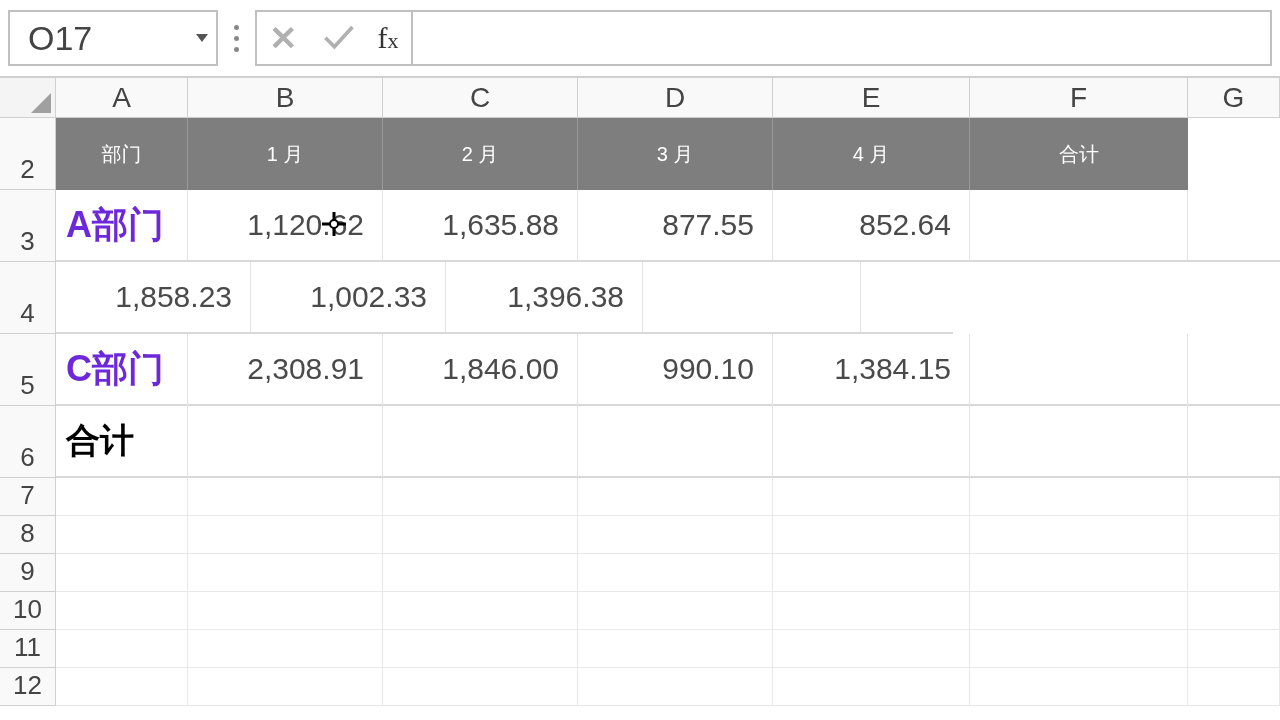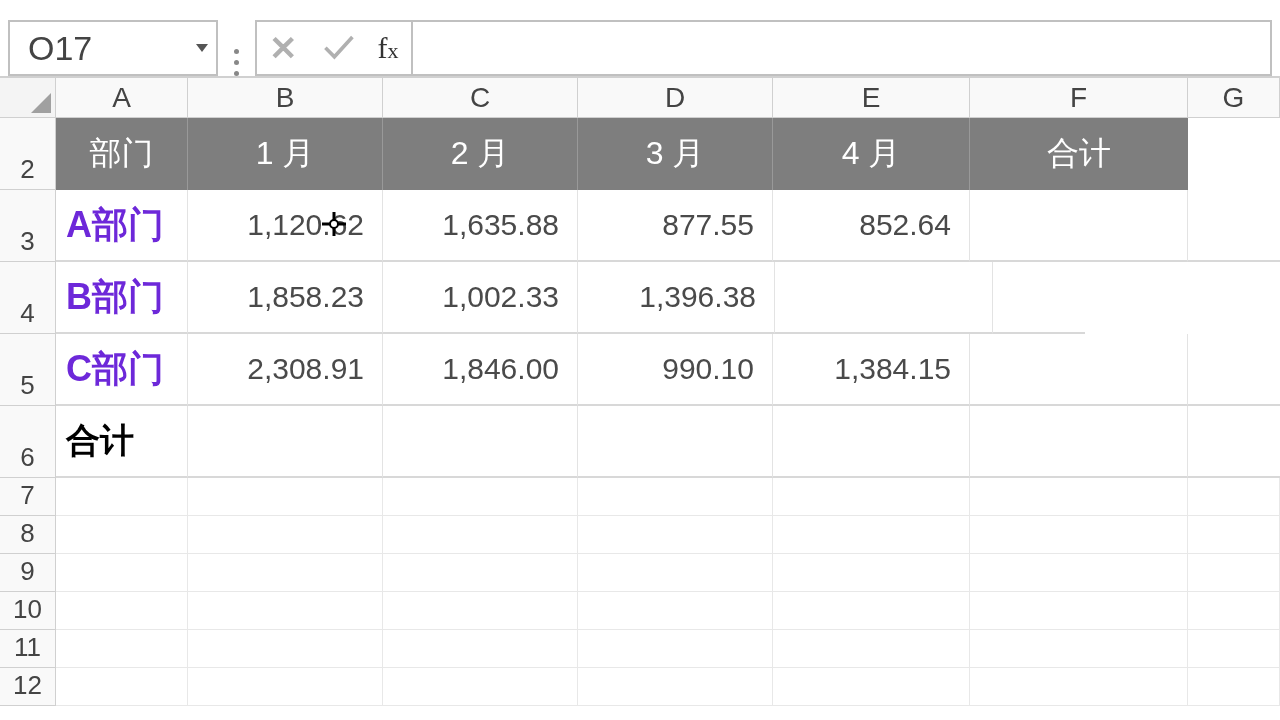--- a/index.html
+++ b/index.html
@@ -1,19 +1,19 @@
 <!DOCTYPE html>
 <html><head>
   <meta charset="utf-8">
   <style>
     * { margin: 0; padding: 0; box-sizing: border-box; }
     body { font-family: "Segoe UI", Arial, sans-serif; background: #fff; overflow: hidden; width: 1280px; height: 720px; }
 
     
-    .formula-bar { display: flex; align-items: flex-end; height: 78px; border-bottom: 2px solid #d0d0d0; padding: 0 8px; gap: 0; }
+    .formula-bar { display: flex; align-items: center; height: 78px; border-bottom: 2px solid #d0d0d0; padding: 0 8px; gap: 0; }
     .name-box { display: flex; align-items: center; justify-content: space-between; border: 2px solid #c0c0c0; height: 56px; width: 210px; padding: 0 8px 0 18px; font-size: 34px; color: #444; }
     .name-box .dropdown-triangle { width: 0; height: 0; border-left: 6px solid transparent; border-right: 6px solid transparent; border-top: 8px solid #555; }
     .divider-dots { display:flex; flex-direction:column; gap:6px; margin: 0 16px; align-items:center; }
     .divider-dots span { width:5px; height:5px; background:#888; border-radius:50%; }
     .fn-box { display:flex; align-items:center; border:2px solid #c0c0c0; height:56px; padding: 0 12px; gap: 22px; }
     .fn-box .cancel-icon { color:#b0b0b0; font-size:34px; font-weight:bold; }
     .fn-box .accept-icon svg { width:36px; height:36px; stroke:#b0b0b0; stroke-width:4; fill:none; }
     .fn-box .fx-icon { font-size:30px; color:#333; font-family: "Times New Roman", serif; }
     .formula-input { flex:1; height:56px; border:2px solid #c0c0c0; border-left:none; margin-left:-2px; padding:0 12px; font-size:24px; }
 
@@ -29,21 +29,21 @@
     .row-header { width:56px; border-right:1px solid #d0d0d0; border-bottom:1px solid #d0d0d0; display:flex; align-items:flex-end; justify-content:center; font-size:26px; color:#444; background:#f9f9f9; padding-bottom:4px; }
     .cell { border-right:1px solid #e3e3e3; border-bottom:1px solid #e3e3e3; display:flex; align-items:center; font-size:30px; color:#555; padding: 0 10px; }
 
     .r2 .row-header, .r2 .cell { height:72px; }
     .r3 .row-header, .r3 .cell { height:72px; }
     .r4 .row-header, .r4 .cell { height:72px; }
     .r5 .row-header, .r5 .cell { height:72px; }
     .r6 .row-header, .r6 .cell { height:72px; }
     .rn .row-header, .rn .cell { height:38px; }
 
-    .header-cell { background:#7e7e7e; color:#fff; font-size:32px; justify-content:center; border-right:1px solid #999; border-bottom:none; }
+    .header-cell { background:#7e7e7e; color:#fff; font-size:20px; justify-content:center; border-right:1px solid #999; border-bottom:none; }
     .header-cell.last { border-right:none; }
 
     .data-label { color:#6d28d9; font-size:36px;font-weight:bold; }
     .data-num { justify-content:flex-end; padding-right:18px; color:#4a4a4a; font-size:30px; }
     .total-label { font-weight:bold; color:#000; font-size:34px; }
 
     .r3 .cell, .r4 .cell, .r5 .cell, .r6 .cell { border-bottom:2px solid #d8d8d8; }
     .r2 .colF { border-right:none; }
 
     .cursor-cross { position:absolute; left:320px; top:132px; pointer-events:none; }
@@ -104,21 +104,20 @@
     <div class="cell data-num colB">1,120.62</div>
     <div class="cell data-num colC">1,635.88</div>
     <div class="cell data-num colD">877.55</div>
     <div class="cell data-num colE">852.64</div>
     <div class="cell colF"></div>
     <div class="cell colG blankcell"></div>
   </div>
 
   <div class="row r4">
     <div class="row-header">4</div>
-    <div class="cell data-label colA">B部门</div>
     <div class="cell data-num colC">1,858.23</div>
     <div class="cell data-num colD">1,002.33</div>
     <div class="cell data-num colE">1,396.38</div>
     <div class="cell colF"></div>
     <div class="cell colG blankcell"></div>
   </div>
 
   <div class="row r5">
     <div class="row-header">5</div>
     <div class="cell data-label colA">C部门</div>

